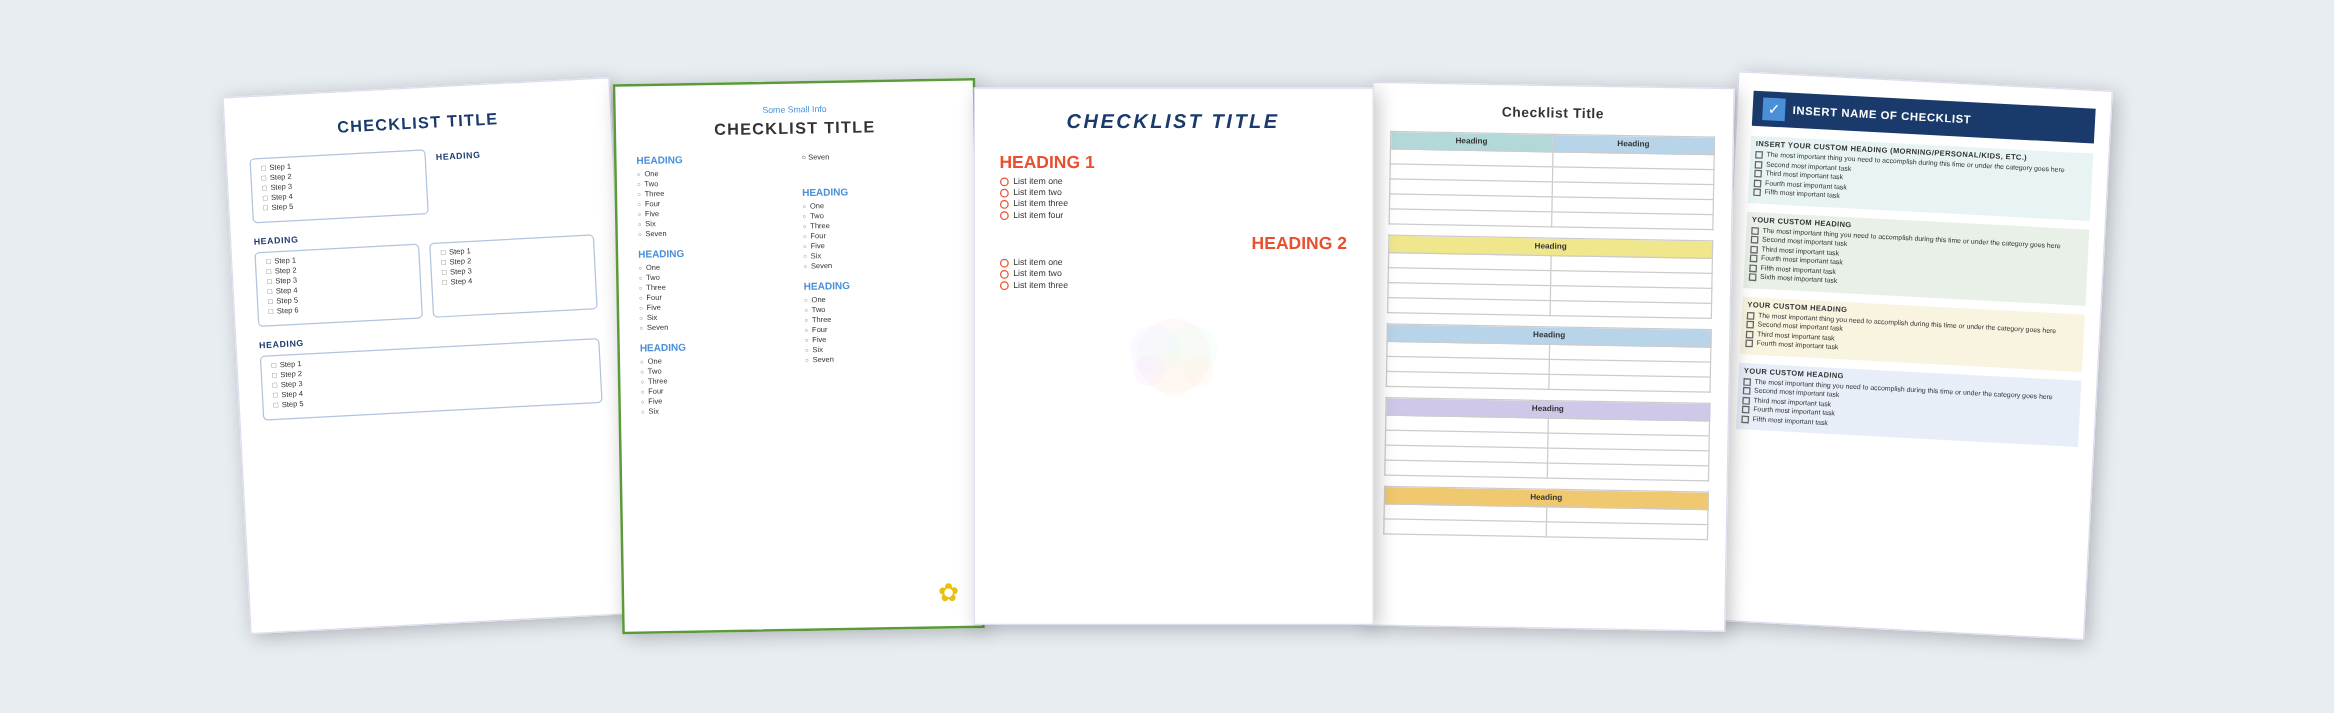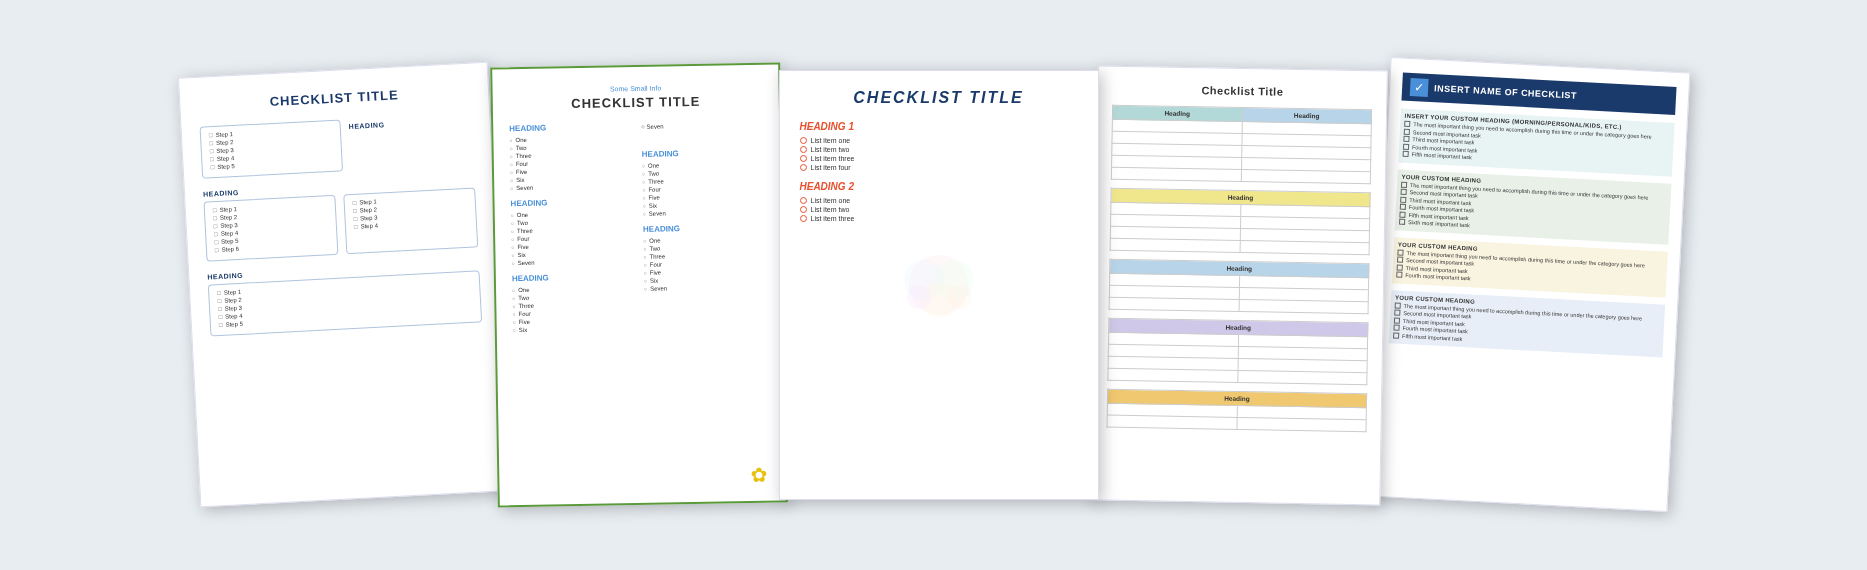--- a/index.html
+++ b/index.html
@@ -193,24 +193,23 @@
       text-align: center;
       font-size: 18px;
       font-weight: 900;
       color: #1a3a6b;
       letter-spacing: 2px;
       margin-bottom: 14px;
       font-style: italic;
     }
 
     .p3-heading {
-      font-size: 10px;
+      font-size: 14px;
       font-weight: bold;
       margin-bottom: 5px;
-      font-style: italic;
     }
 
     .p3-section {
       margin-bottom: 10px;
     }
 
     .p3-item {
       font-size: 7px;
       color: #333;
       display: flex;
@@ -485,21 +484,21 @@
           <div class="p3-circle" style="color:#e85030;"></div>
           <span>List item three</span>
         </div>
         <div class="p3-item">
           <div class="p3-circle" style="color:#e85030;"></div>
           <span>List item four</span>
         </div>
       </div>
 
       <div class="p3-section">
-        <div class="p3-heading" style="color:#e85030;">HEADING 2</div>
+        <div class="p3-heading" style="color:#e85030;text-align:right;">HEADING 2</div>
         <div class="p3-item">
           <div class="p3-circle" style="color:#e85030;"></div>
           <span>List item one</span>
         </div>
         <div class="p3-item">
           <div class="p3-circle" style="color:#e85030;"></div>
           <span>List item two</span>
         </div>
         <div class="p3-item">
           <div class="p3-circle" style="color:#e85030;"></div>

